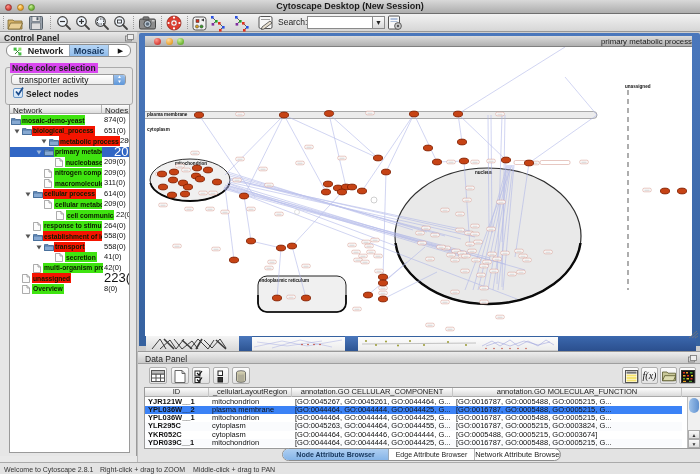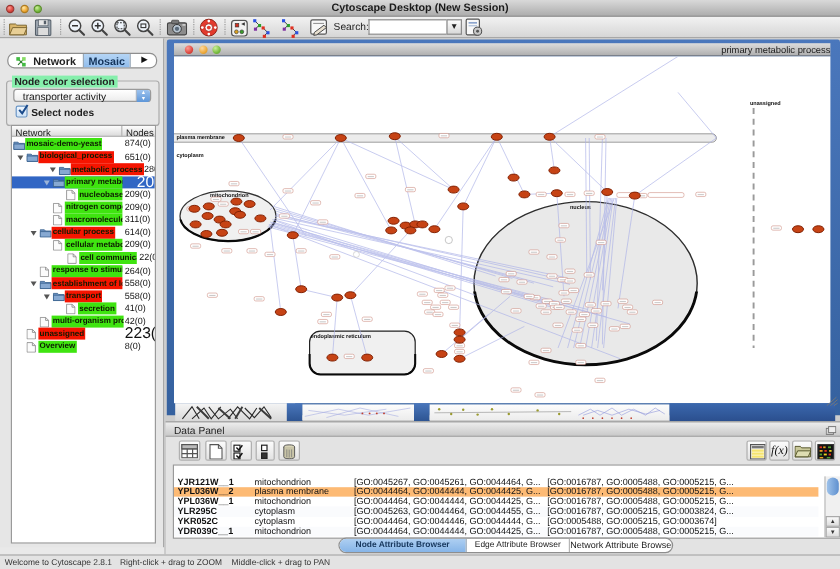--- a/index.html
+++ b/index.html
@@ -115,34 +115,41 @@
 <div class="abs" style="left:372px;top:2px;width:13px;height:13px;background:linear-gradient(#fdfdfd,#d8d8d8);border:1px solid #8a8a8a;font-size:7px;text-align:center;line-height:12px;color:#222">▼</div>
     <svg class="abs" style="left:387px;top:1px" width="16" height="16" viewBox="0 0 16 16">
 <rect x="1.5" y="1" width="11" height="13" rx="1" fill="#f8f8f8" stroke="#555"></rect>
 <line x1="3.5" y1="4" x2="10.5" y2="4" stroke="#6a8ac0" stroke-width="1"></line>
 <line x1="3.5" y1="6.5" x2="10.5" y2="6.5" stroke="#9ab0d0" stroke-width="0.8"></line>
 <circle cx="11" cy="11" r="3.4" fill="#c8c8c8" stroke="#444" stroke-width="0.8"></circle>
 <circle cx="11" cy="11" r="1.2" fill="#555"></circle>
     </svg>
   </div>
 <div class="abs" style="left:0;top:32px;width:137px;height:424px;background:#e6e6e6;border-right:1px solid #9a9a9a">
+    <div class="abs" style="left:0;top:0;width:137px;height:11px;background:linear-gradient(#e9e9e9,#c9c9c9);border-bottom:1px solid #9f9f9f">
+<span style="position:absolute;left:4px;top:1px;font-size:8.5px;font-weight:bold;color:#222">Control Panel</span>
+<svg style="position:absolute;right:3px;top:1.5px" width="9" height="8" viewBox="0 0 9 8">
+        <rect x="0.5" y="2" width="6" height="5" fill="none" stroke="#777" stroke-width="0.8"></rect>
+        <rect x="2.5" y="0.5" width="6" height="5" fill="#eee" stroke="#777" stroke-width="0.8"></rect>
+      </svg>
+</div>
     <div class="abs" style="left:6px;top:12px;width:125px;height:12.5px;background:#fff;border:1px solid #8e8e8e;border-radius:6px;overflow:hidden">
 <svg style="position:absolute;left:6px;top:2px" width="9" height="9" viewBox="0 0 9 9">
         <line x1="2" y1="2" x2="7" y2="7" stroke="#2a7a2a" stroke-width="0.9"></line>
         <line x1="7" y1="2" x2="2" y2="7" stroke="#2a7a2a" stroke-width="0.9"></line>
         <rect x="0.6" y="0.6" width="3" height="3" fill="#44bb44"></rect>
         <rect x="5.4" y="5.4" width="3" height="3" fill="#44bb44"></rect>
         <rect x="5.4" y="0.6" width="3" height="3" fill="#88dd66"></rect>
       </svg>
 <div style="position:absolute;left:16px;top:0;width:45px;text-align:center;font-weight:bold;font-size:9px;line-height:12px;color:#222">Network</div>
 <div style="position:absolute;left:62px;top:0;width:40px;background:linear-gradient(#b5d5f5,#8ab8ea);border-left:1px solid #98a8b8;border-right:1px solid #98a8b8;text-align:center;font-weight:bold;font-size:9px;line-height:12px;color:#13335a;height:12.5px">Mosaic</div>
 <div style="position:absolute;left:102px;top:0;width:23px;text-align:center;font-size:7px;line-height:12px;color:#111">▶</div>
 </div>
     <div class="abs" style="left:5px;top:35px;width:128px;height:38px;border:1px solid #ababab;border-radius:3px"></div>
-<div class="abs" style="left:10px;top:30.5px;background:#86efac;padding:0 2px;font-size:8.5px;font-weight:bold;color:#222">Node color selection</div>
+<div class="abs" style="left:10px;top:30.5px;background:#d946ef;padding:0 2px;font-size:8.5px;font-weight:bold;color:#222">Node color selection</div>
     <div class="abs" style="left:11px;top:42px;width:115px;height:11px;background:linear-gradient(#ffffff,#ededed);border:1px solid #9a9a9a;border-radius:3px">
 <span style="position:absolute;left:7px;top:0;font-size:8.5px;line-height:10px;color:#111">transporter activity</span>
 <div style="position:absolute;right:0px;top:0px;width:12px;height:9.5px;background:linear-gradient(#9cc2ee,#5e96d8);border-left:1px solid #8a9ab0;border-radius:0 2px 2px 0">
 <div style="font-size:4.5px;line-height:4.8px;text-align:center;color:#fff">▲</div>
 <div style="font-size:4.5px;line-height:4px;text-align:center;color:#fff">▼</div>
       </div>
 </div>
     <div class="abs" style="left:13px;top:56px;width:9.5px;height:9.5px;background:linear-gradient(#eef5fd,#cfe3f7);border:1.2px solid #6a97c8;border-radius:2px"></div>
 <svg class="abs" style="left:14px;top:53.5px" width="11" height="11" viewBox="0 0 11 11">
       <path d="M2 5.5 L4.5 8.5 L9 1.5" fill="none" stroke="#1a4a8a" stroke-width="1.7"></path>
@@ -729,27 +736,33 @@
           <rect x="6" y="5" width="2" height="1.5" fill="#e03020"></rect>
           <rect x="10" y="5" width="2" height="1.5" fill="#e8d020"></rect>
           <rect x="2" y="8" width="2" height="1.5" fill="#50a030"></rect>
           <rect x="5.5" y="8" width="2.5" height="1.5" fill="#e8d020"></rect>
           <rect x="9.5" y="8" width="2" height="1.5" fill="#e03020"></rect>
           <rect x="2" y="10.8" width="3" height="1.2" fill="#e8a020"></rect>
           <rect x="8" y="10.8" width="3" height="1.2" fill="#50a030"></rect>
         </g>
       </svg></div>
     <div style="position:absolute;left:6px;top:36px;width:557px;height:62px;background:#fff;border:1px solid #9a9a9a">
+      <div style="position:absolute;left:0;top:0;width:555px;height:8.5px;background:linear-gradient(#fdfdfd,#dadada);border-bottom:1px solid #aaa">
+        <div style="position:absolute;left:0px;width:64px;text-align:center;font-size:7.5px;line-height:8.5px;color:#222;border-right:1px solid #c5c5c5;overflow:hidden;white-space:nowrap">ID</div>
+        <div style="position:absolute;left:64px;width:83px;text-align:center;font-size:7.5px;line-height:8.5px;color:#222;border-right:1px solid #c5c5c5;overflow:hidden;white-space:nowrap">_cellularLayoutRegion</div>
+        <div style="position:absolute;left:147px;width:161px;text-align:center;font-size:7.5px;line-height:8.5px;color:#222;border-right:1px solid #c5c5c5;overflow:hidden;white-space:nowrap">annotation.GO CELLULAR_COMPONENT</div>
+        <div style="position:absolute;left:308px;width:229px;text-align:center;font-size:7.5px;line-height:8.5px;color:#222;border-right:1px solid #c5c5c5;overflow:hidden;white-space:nowrap">annotation.GO MOLECULAR_FUNCTION</div>
+      </div>
       <div style="position:absolute;left:0;top:9.5px;width:537px;height:8.3px;background:#ffffff">
         <div style="position:absolute;left:3px;width:60px;font-size:7.5px;line-height:8.3px;font-weight:bold;color:#111;overflow:hidden;white-space:nowrap">YJR121W__1</div>
         <div style="position:absolute;left:67px;width:79px;font-size:7.5px;line-height:8.3px;font-weight:normal;color:#111;overflow:hidden;white-space:nowrap">mitochondrion</div>
         <div style="position:absolute;left:150px;width:157px;font-size:7.5px;line-height:8.3px;font-weight:normal;color:#111;overflow:hidden;white-space:nowrap">[GO:0045267, GO:0045261, GO:0044464, G...</div>
         <div style="position:absolute;left:311px;width:225px;font-size:7.5px;line-height:8.3px;font-weight:normal;color:#111;overflow:hidden;white-space:nowrap">[GO:0016787, GO:0005488, GO:0005215, G...</div>
       </div>
-      <div style="position:absolute;left:0;top:17.8px;width:537px;height:8.3px;background:#fdba74">
+      <div style="position:absolute;left:0;top:17.8px;width:537px;height:8.3px;background:#3b82f6">
         <div style="position:absolute;left:3px;width:60px;font-size:7.5px;line-height:8.3px;font-weight:bold;color:#111;overflow:hidden;white-space:nowrap">YPL036W__2</div>
         <div style="position:absolute;left:67px;width:79px;font-size:7.5px;line-height:8.3px;font-weight:normal;color:#111;overflow:hidden;white-space:nowrap">plasma membrane</div>
         <div style="position:absolute;left:150px;width:157px;font-size:7.5px;line-height:8.3px;font-weight:normal;color:#111;overflow:hidden;white-space:nowrap">[GO:0044464, GO:0044444, GO:0044425, G...</div>
         <div style="position:absolute;left:311px;width:225px;font-size:7.5px;line-height:8.3px;font-weight:normal;color:#111;overflow:hidden;white-space:nowrap">[GO:0016787, GO:0005488, GO:0005215, G...</div>
       </div>
       <div style="position:absolute;left:0;top:26.1px;width:537px;height:8.3px;background:#ffffff">
         <div style="position:absolute;left:3px;width:60px;font-size:7.5px;line-height:8.3px;font-weight:bold;color:#111;overflow:hidden;white-space:nowrap">YPL036W__1</div>
         <div style="position:absolute;left:67px;width:79px;font-size:7.5px;line-height:8.3px;font-weight:normal;color:#111;overflow:hidden;white-space:nowrap">mitochondrion</div>
         <div style="position:absolute;left:150px;width:157px;font-size:7.5px;line-height:8.3px;font-weight:normal;color:#111;overflow:hidden;white-space:nowrap">[GO:0044464, GO:0044444, GO:0044425, G...</div>
         <div style="position:absolute;left:311px;width:225px;font-size:7.5px;line-height:8.3px;font-weight:normal;color:#111;overflow:hidden;white-space:nowrap">[GO:0016787, GO:0005488, GO:0005215, G...</div>

